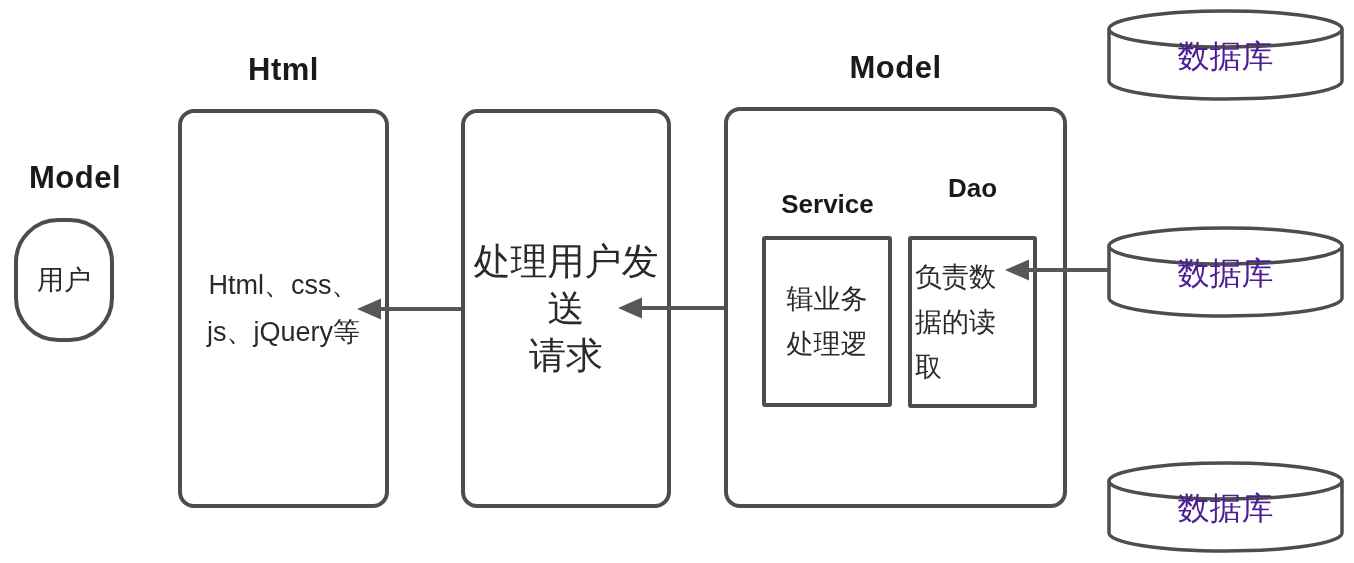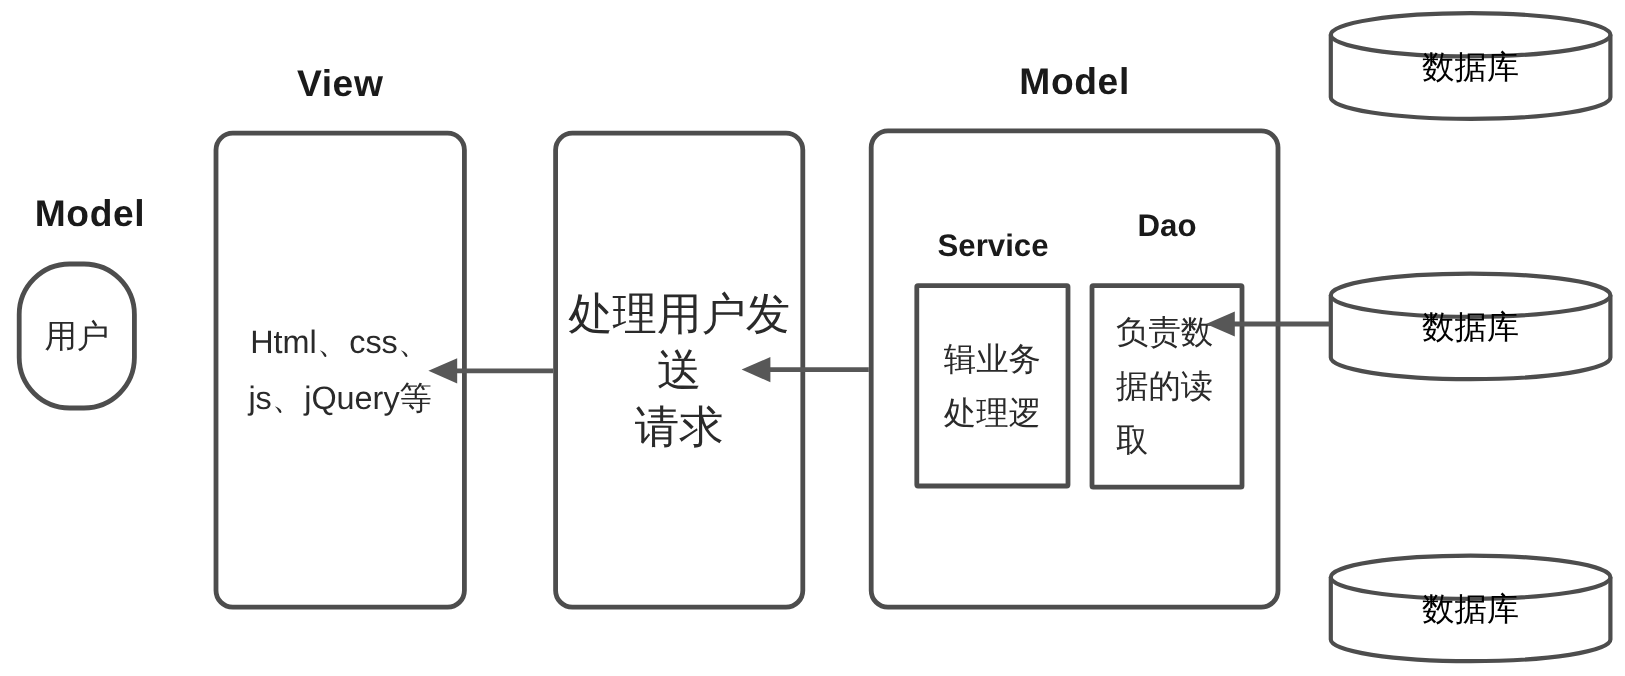--- a/index.html
+++ b/index.html
@@ -63,21 +63,21 @@
   }
   .subbox-text {
     font-size: 27px;
     line-height: 45px;
     color: #2a2a2a;
     text-align: center;
   }
   .dao-text {
     text-align: left;
     width: 100%;
-    padding-left: 18px;
+    padding-left: 3px;
     box-sizing: border-box;
   }
   
   .user-shape {
     position: absolute;
     left: 14px; top: 218px;
     width: 100px; height: 124px;
     box-sizing: border-box;
     border: 4px solid #4d4d4d;
     border-radius: 44px;
@@ -96,44 +96,44 @@
     left: 1106px;
     width: 239px;
     height: 95px;
   }
   .cylinder svg { position: absolute; left: 0; top: 0; }
   .cyl-label {
     position: absolute;
     left: 0; top: 30px;
     width: 100%;
     text-align: center;
-    font-size: 27px;
+    font-size: 32px;
     line-height: 36px;
-    color: #000000;
+    color: #4c1d95;
   }
   
   .overlay {
     position: absolute;
     left: 0; top: 0;
     width: 1354px;
     height: 563px;
     pointer-events: none;
   }
 </style>
 </head>
 <body>
 
 <div class="canvas">
 
   <div class="hdr" style="left:14px; top:160px; width:122px;">Model</div>
   <div class="user-shape">
     <span>用户</span>
   </div>
 
-  <div class="hdr" style="left:178px; top:52px; width:211px;">View</div>
+  <div class="hdr" style="left:178px; top:52px; width:211px;">Html</div>
   <div class="box" style="left:178px; top:109px; width:211px; height:399px;">
     <div class="box-text view-text">
       <div>Html、css、</div>
       <div>js、jQuery等</div>
     </div>
   </div>
 
   <div class="box" style="left:461px; top:109px; width:210px; height:399px;">
     <div class="box-text">
       <div>处理用户发送</div>

